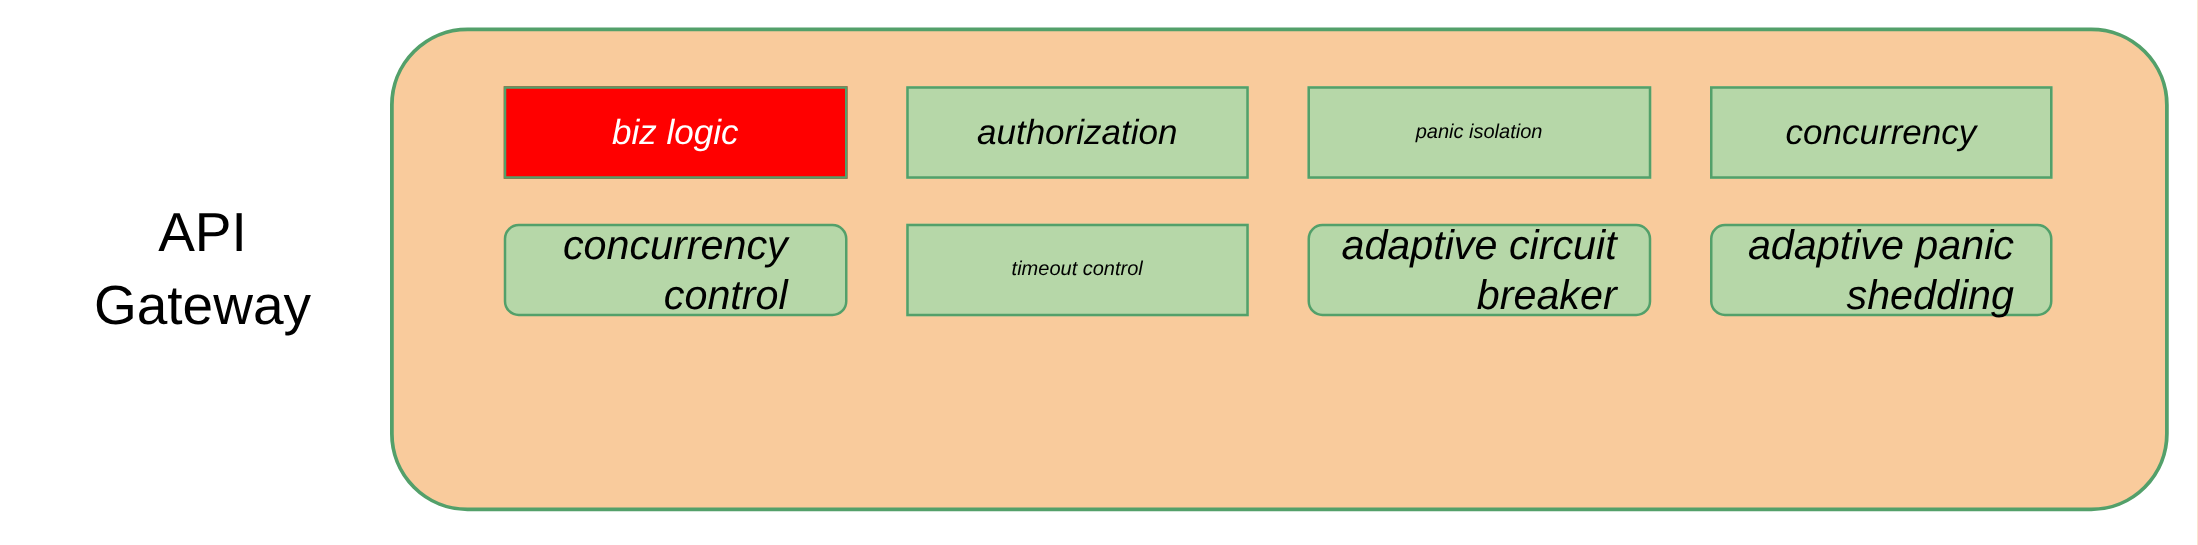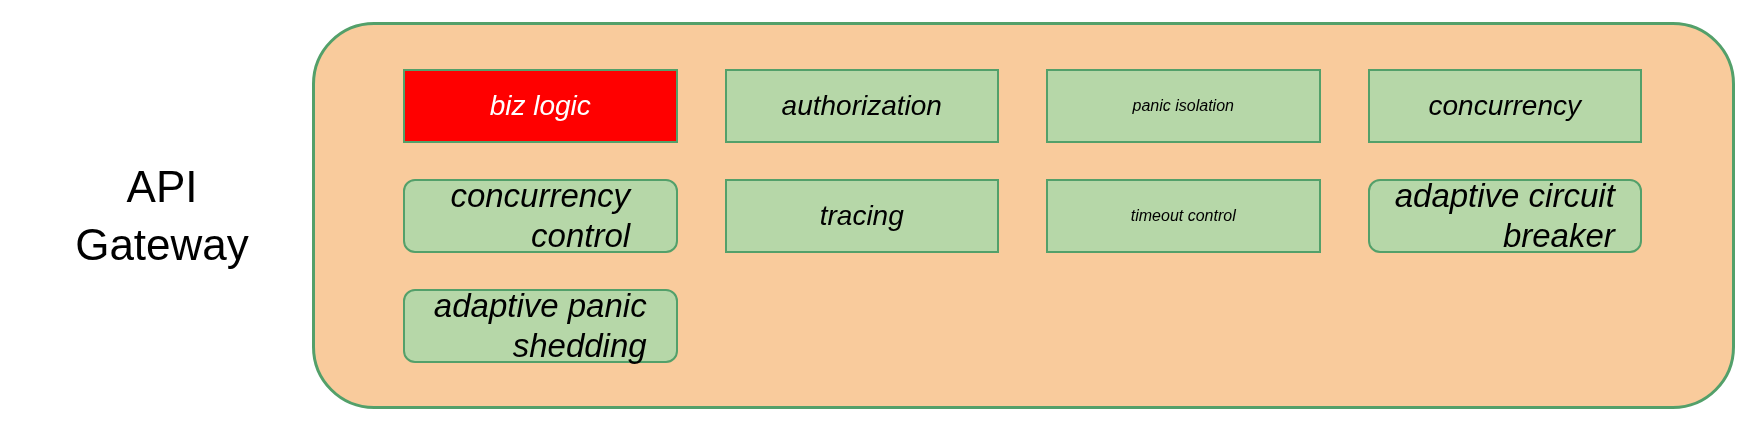--- a/index.html
+++ b/index.html
@@ -76,20 +76,19 @@
 Gateway</div>
 
 <div class="gateway-container">
   <div class="gateway-grid">
       <div class="gateway-cell highlight">biz logic</div>
       <div class="gateway-cell">authorization</div>
       <div class="gateway-cell mid">panic isolation</div>
       <div class="gateway-cell">concurrency</div>
       <div class="gateway-cell two-line">concurrency
 control</div>
-      <div class="gateway-cell">tracing</div>
       <div class="gateway-cell mid">timeout control</div>
       <div class="gateway-cell two-line">adaptive circuit
 breaker</div>
       <div class="gateway-cell two-line">adaptive panic
 shedding</div>
     </div>
 </div>
 
 </body></html>

